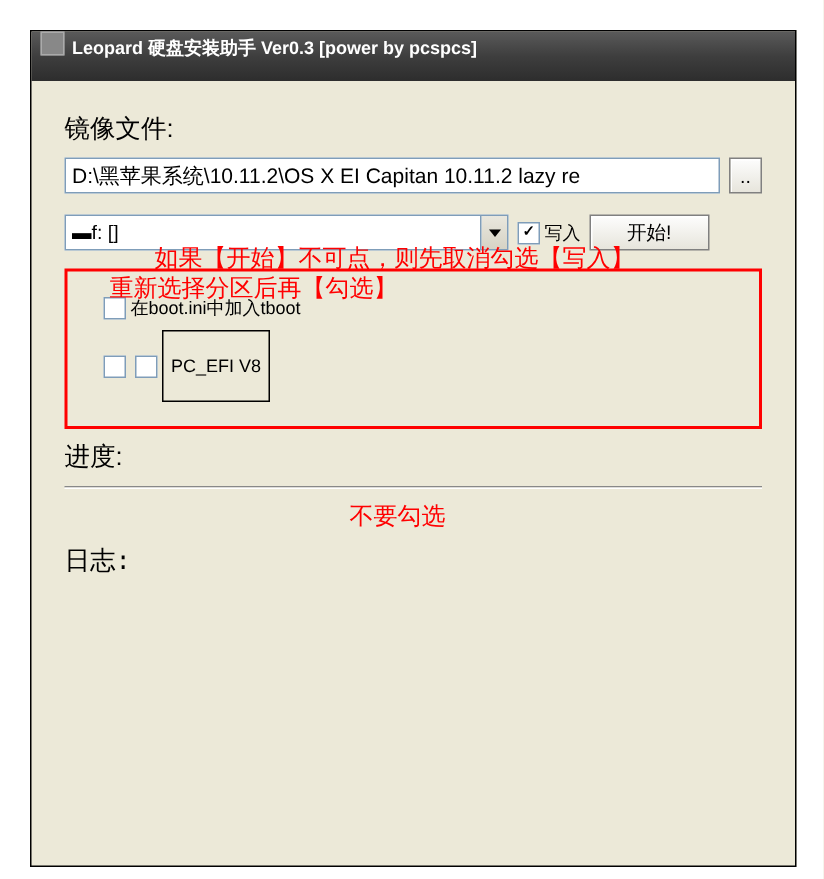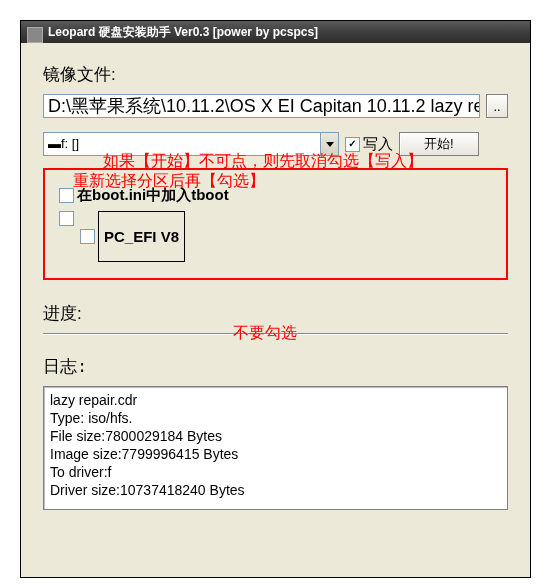--- a/index.html
+++ b/index.html
@@ -16,29 +16,29 @@
   .window {
     position: absolute;
     left: 20px;
     top: 20px;
     width: 509px;
     height: 556px;
     border: 1px solid #000;
     background: #ece9d8;
   }
   .titlebar {
-    height: 22px;
+    height: 33px;
     background: linear-gradient(to bottom, #5a5a5a, #3e3e3e 50%, #2d2d2d);
     color: #fff;
     font-family: "SimSun", Tahoma, sans-serif;
     font-size: 12px;
     line-height: 22px;
     padding-left: 6px;
     display: flex;
-    align-items: flex-end;
+    align-items: flex-start;
     font-weight: bold;
   }
   .titlebar .icon {
     width: 14px;
     height: 14px;
     background: #888;
     margin-right: 5px;
     display: inline-block;
     border: 1px solid #aaa;
   }
@@ -57,21 +57,21 @@
     display: flex;
     align-items: center;
     margin-top: 6px;
     margin-bottom: 14px;
   }
   .text-input {
     flex: 1;
     height: 22px;
     border: 1px solid #7f9db9;
     background: #fff;
-    font-size: 18px;
+    font-size: 14px;
     font-family: Tahoma, sans-serif;
     padding: 0 4px;
     line-height: 22px;
     overflow: hidden;
     white-space: nowrap;
   }
   .btn {
     height: 24px;
     min-width: 28px;
     border: 1px solid #808080;
@@ -118,21 +118,21 @@
   .combo .combo-btn::after {
     content: '';
     border-left: 4px solid transparent;
     border-right: 4px solid transparent;
     border-top: 5px solid #000;
   }
   .chk {
     display: inline-flex;
     align-items: center;
     gap: 3px;
-    font-size: 15px;
+    font-size: 12px;
   }
   .chk-box {
     width: 13px;
     height: 13px;
     border: 1px solid #7f9db9;
     background: #fff;
     display: inline-flex;
     align-items: center;
     justify-content: center;
     font-size: 10px;
@@ -145,33 +145,32 @@
     font-weight: bold;
   }
   .red-group {
     border: 2px solid #f00;
     padding: 10px 10px;
     margin-top: 12px;
     position: relative;
   }
   .red-group .line {
     display: flex;
-    align-items: flex-start;
+    align-items: center;
     gap: 6px;
-    margin: 6px 4px;
+    margin: 6px 14px;
     font-size: 13px;
-    font-weight: bold;
   }
   .pcbox {
     border: 1px solid #000;
     padding: 16px 5px;
     font-family: Tahoma, sans-serif;
   }
   .progress-label-row {
-    margin-top: 22px;
+    margin-top: 7px;
   }
   .hr {
     border: none;
     border-top: 1px solid #888;
     border-bottom: 1px solid #fff;
     margin: 4px 0 18px 0;
   }
   .log-box {
     border: 1px solid #808080;
     background: #fff;
@@ -243,28 +242,22 @@
           <span class="pcbox">PC_EFI V8</span>
         </span>
       </div>
     </div>
 
     <div class="row progress-label-row">
       <span class="label">进度:</span>
     </div>
     <hr class="hr">
 
-    <div class="row" style="margin-top:20px;font-family:Liberation Mono, monospace;">
+    <div class="row" style="margin-top:36px;font-family:Liberation Mono, monospace;">
       <span class="label">日志:</span>
     </div>
-    <div class="log-box">lazy repair.cdr
-Type: iso/hfs.
-File size:7800029184 Bytes
-Image size:7799996415 Bytes
-To driver:f
-Driver size:10737418240 Bytes</div>
 
     <div class="anno" style="left:82px; top:108px;">如果【开始】不可点，则先取消勾选【写入】</div>
     <div class="anno" style="left:52px; top:128px;">重新选择分区后再【勾选】</div>
     <div class="anno" style="left:212px; top:280px;">不要勾选</div>
 
   </div>
 </div>
 
 </body></html>

